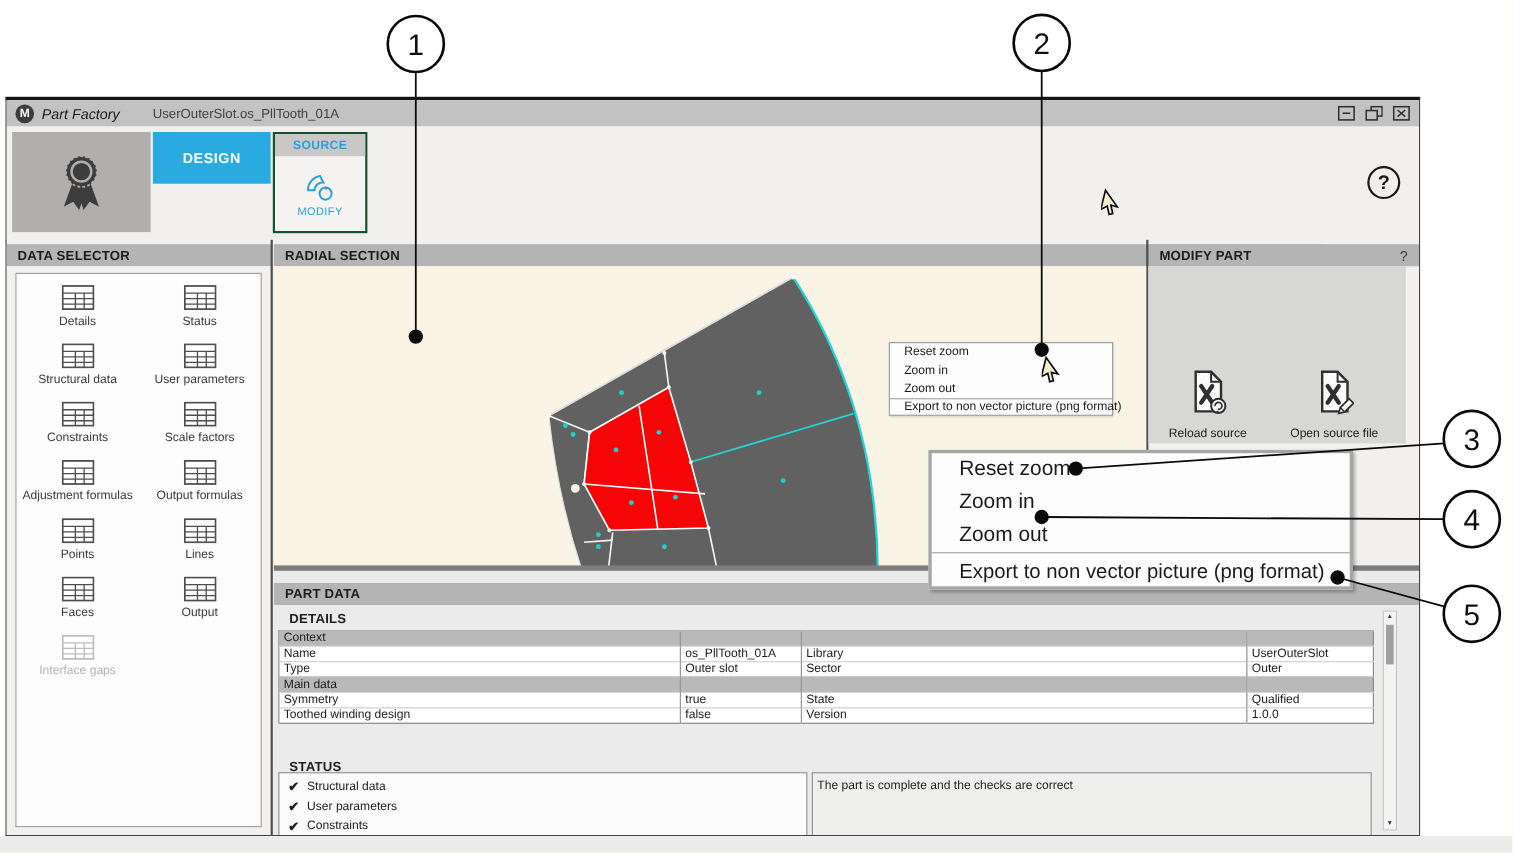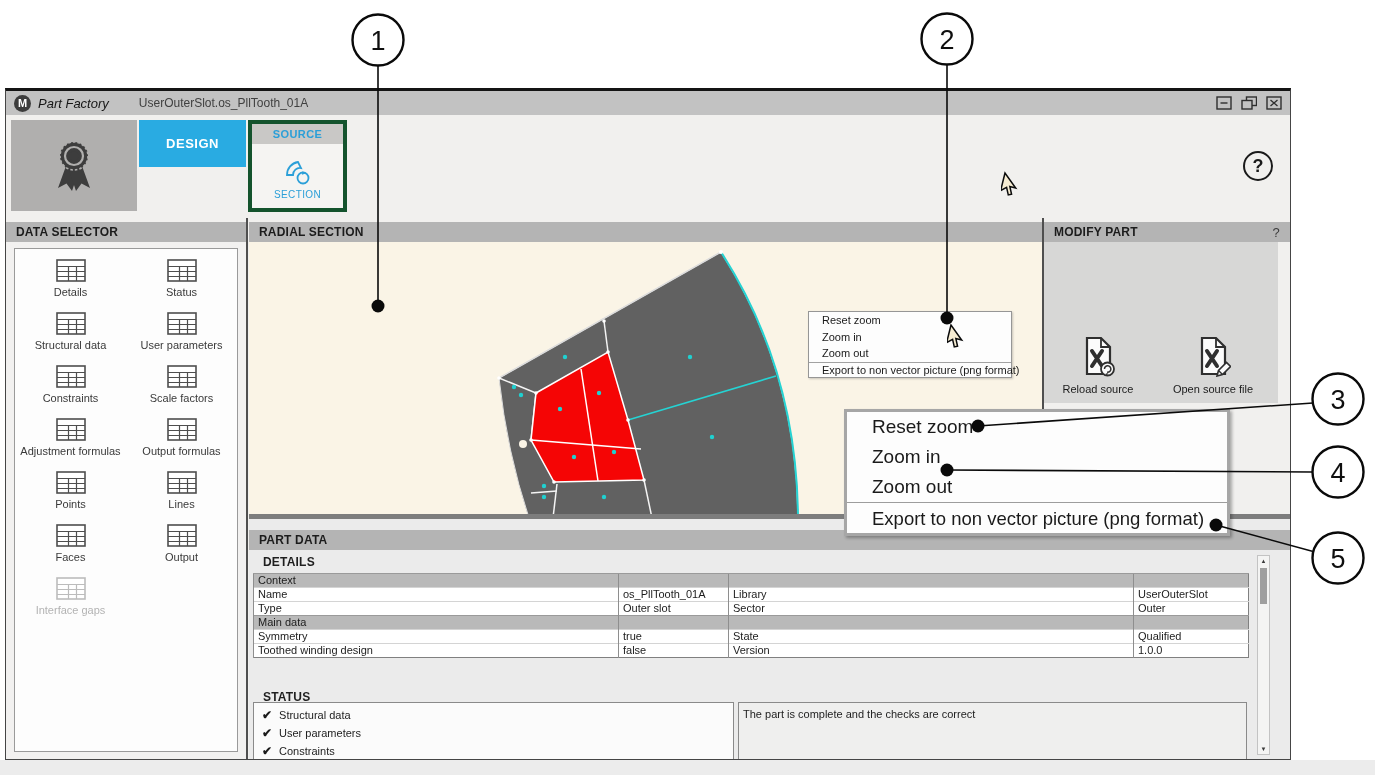--- a/index.html
+++ b/index.html
@@ -24,22 +24,22 @@
   
   .toolbar { position:absolute; left:0; top:24px; width:100%; height:103px; background:#f1f0ee; }
   .badge-box { position:absolute; left:5px; top:5px; width:126px; height:91px; background:#b0afae;
                display:flex; align-items:center; justify-content:center; }
   .tab-design { position:absolute; left:133px; top:5px; width:107px; height:47px; background:#29abe2;
                 color:#fff; font-weight:bold; font-size:13px; letter-spacing:.5px;
                 display:flex; align-items:center; justify-content:center; }
   .tab-test { position:absolute; left:133px; top:53px; width:107px; height:43px; background:#b0afae;
               color:#141414; font-weight:bold; font-size:13px; letter-spacing:.5px;
               display:flex; align-items:center; justify-content:center; }
-  .source-group { position:absolute; left:242px; top:5px; width:99px; height:92px; background:#f5f4f2;
-                  border:4px solid #14532d; }
+  .source-group { position:absolute; left:242px; top:5px; width:86px; height:92px; background:#f5f4f2;
+                  border:2px solid #14532d; }
   .src-header { height:20px; background:#c9c8c6; color:#2b9fd8; font-weight:bold; font-size:11px;
                 letter-spacing:.4px; display:flex; align-items:center; justify-content:center; }
   .src-body { height:70px; display:flex; flex-direction:column; align-items:center; justify-content:center; gap:3px; }
   .src-label { color:#2b9fd8; font-size:10px; letter-spacing:.4px; }
   .help-circle { position:absolute; left:1237px; top:36px; width:30px; height:30px; border:2.5px solid #1a1a1a;
                  border-radius:50%; color:#1a1a1a; font-size:18px; font-weight:bold;
                  display:flex; align-items:center; justify-content:center; background:#f1f0ee; }
 
   
   .panel-header { position:absolute; height:20px; background:#b4b4b4; color:#1c1c1c; font-size:12px;
@@ -61,21 +61,21 @@
 
   .vline1 { position:absolute; left:240px; top:127px; width:2px; height:541px; background:#4f4f4f; }
   .vline2 { position:absolute; left:1036px; top:127px; width:2px; height:300px; background:#4f4f4f; }
 
   
   .rs-canvas { position:absolute; left:243px; top:151px; width:793px; height:276px; background:#faf4e6; }
 
   
   .mp-box { position:absolute; left:1038px; top:151px; width:234px; height:161px; background:#d7d7d6; }
   .mp-action { position:absolute; width:100px; display:flex; flex-direction:column; align-items:center; }
-  .mp-action .lbl { font-size:11px; color:#1b1b1b; margin-top:6px; white-space:nowrap; }
+  .mp-action .lbl { font-size:11px; color:#1b1b1b; margin-top:11px; white-space:nowrap; }
 
   
   .splitter { position:absolute; left:243px; top:423px; width:1041px; height:5px; background:#7d7d7d; }
   .pd-area { position:absolute; left:243px; top:428px; width:1041px; height:240px; background:#ebebeb; }
   .sub-title { position:absolute; font-size:12px; font-weight:bold; color:#1f1f1f; letter-spacing:.2px; }
   #details-title { left:257px; top:464px; }
   #status-title { left:257px; top:599px; }
 
   table.details { position:absolute; left:247px; top:482px; width:995px; border-collapse:collapse;
                   table-layout:fixed; border:1px solid #808080; }
@@ -165,21 +165,21 @@
       </div>
       <div class="tab-design">DESIGN</div>
       <div class="source-group">
         <div class="src-header">SOURCE</div>
         <div class="src-body">
           <svg width="30" height="28" viewBox="0 0 30 28">
             <path d="M4,17 A13,13 0 0 1 15,4 L18,10 A7,7 0 0 0 10,17 Z" fill="none" stroke="#2b9fd8" stroke-width="1.8"></path>
             <circle cx="20" cy="20" r="5.5" fill="none" stroke="#2b9fd8" stroke-width="1.8"></circle>
             <path d="M19.5,13.2 l3.2,2.2 l-3.8,1.4 z" fill="#2b9fd8"></path>
           </svg>
-          <span class="src-label">SECTION</span>
+          <span class="src-label">MODIFY</span>
         </div>
       </div>
       <div class="help-circle">?</div>
     </div>
 
     <div class="panel-header" id="ds-header">
       <span>DATA SELECTOR</span>
     </div>
     <div class="panel-header" id="rs-header">
       <span>RADIAL SECTION</span>

